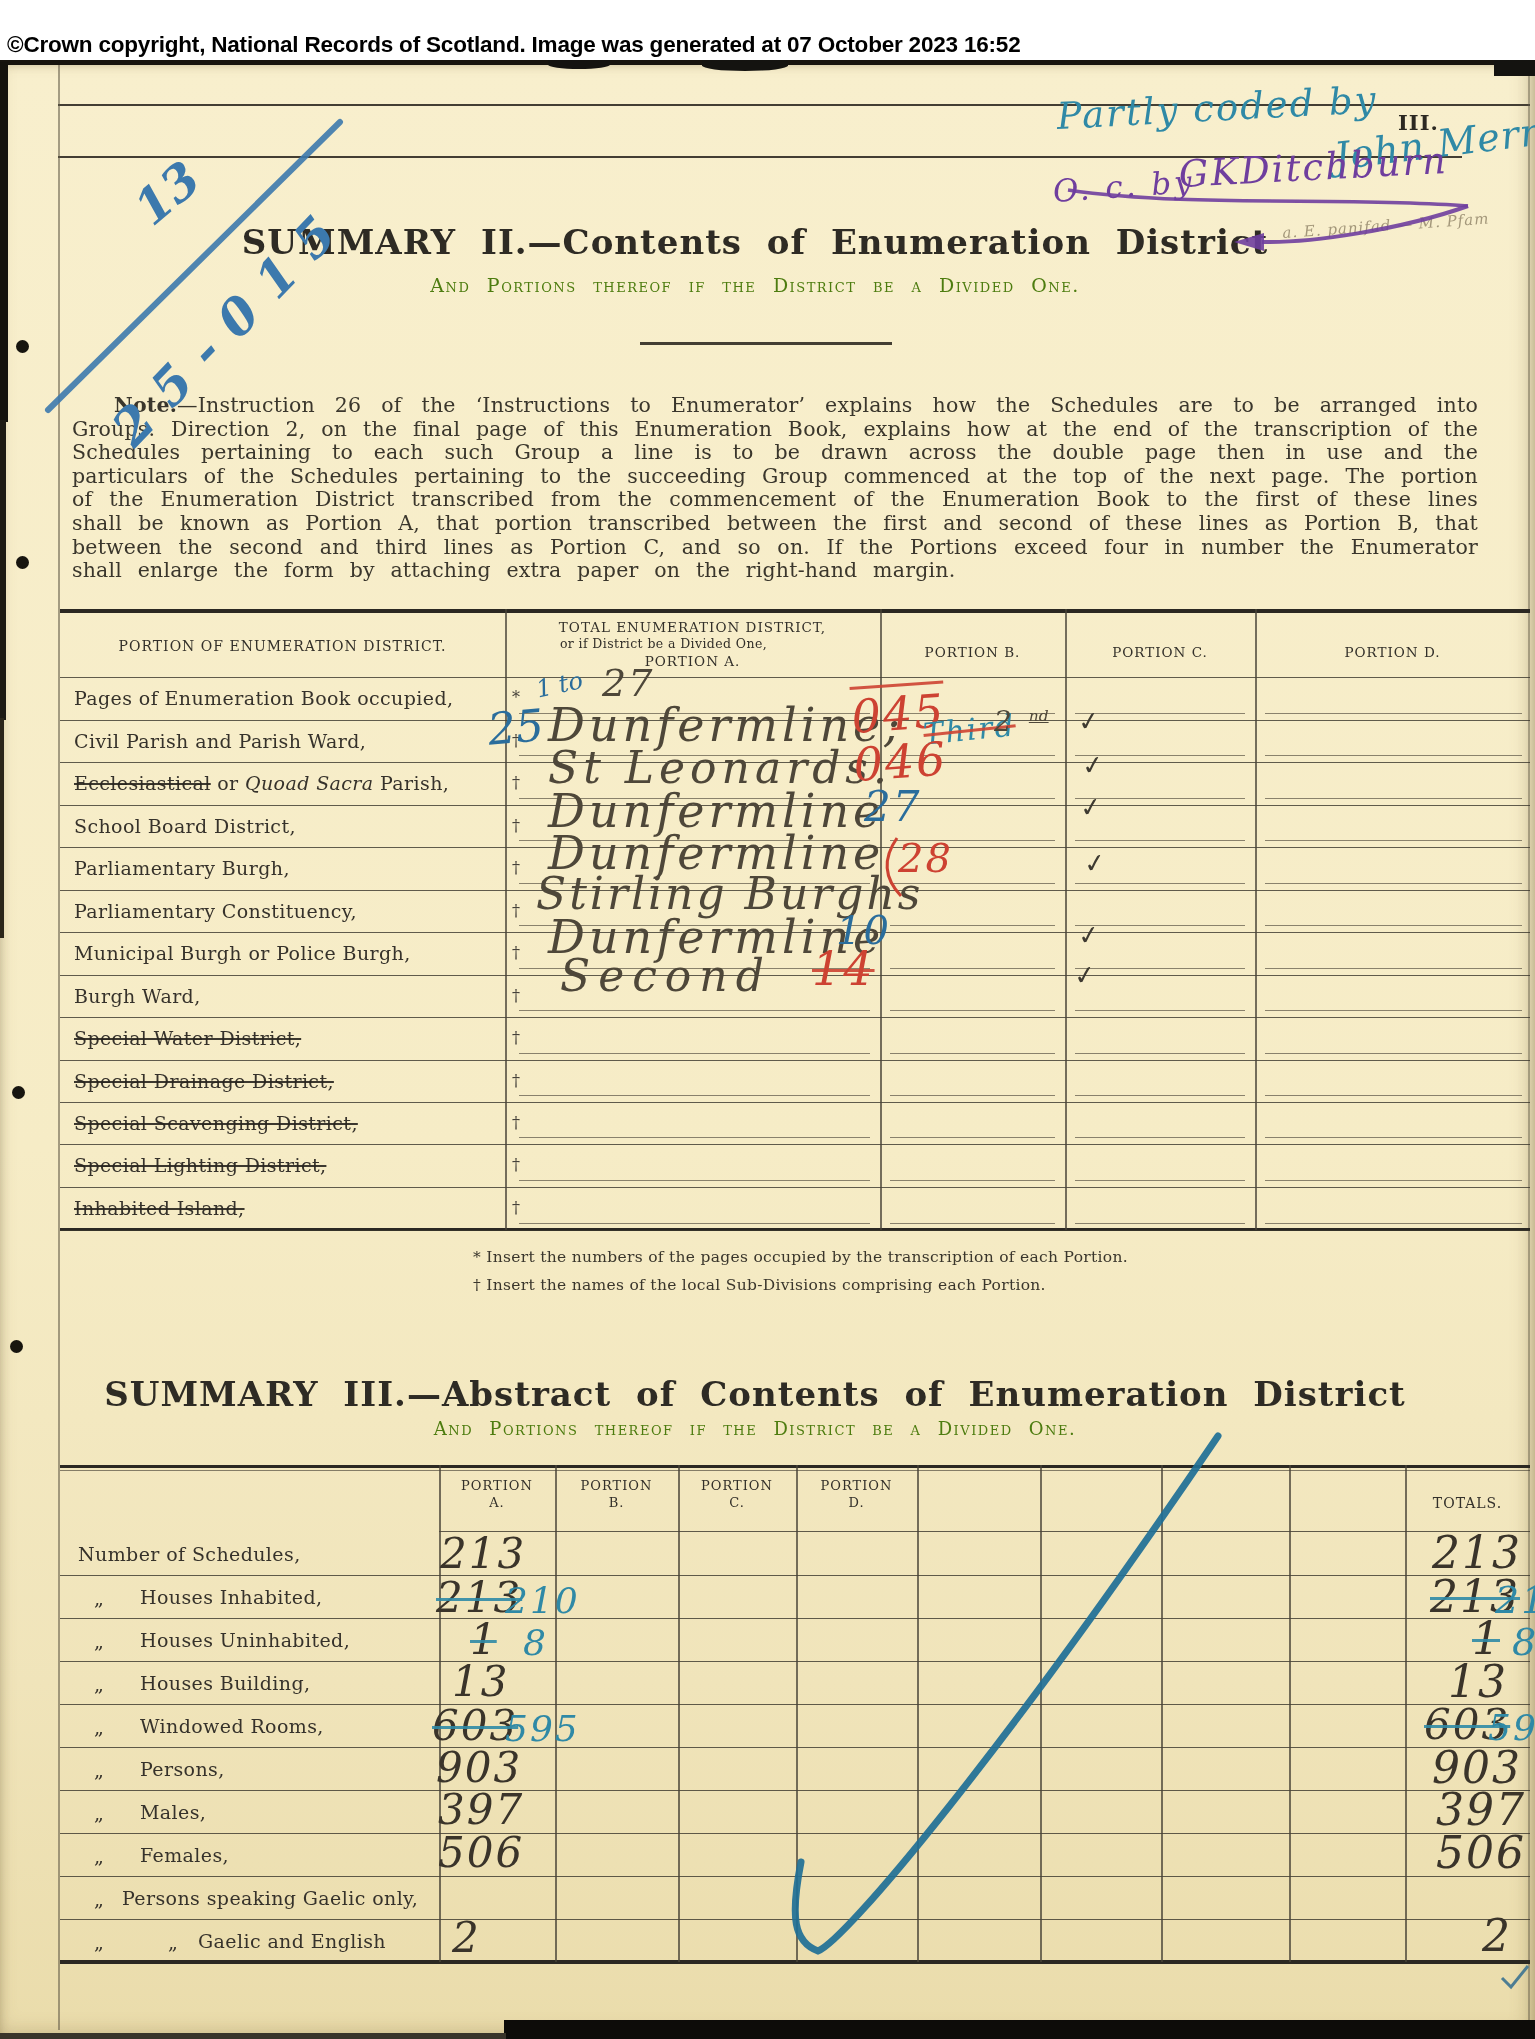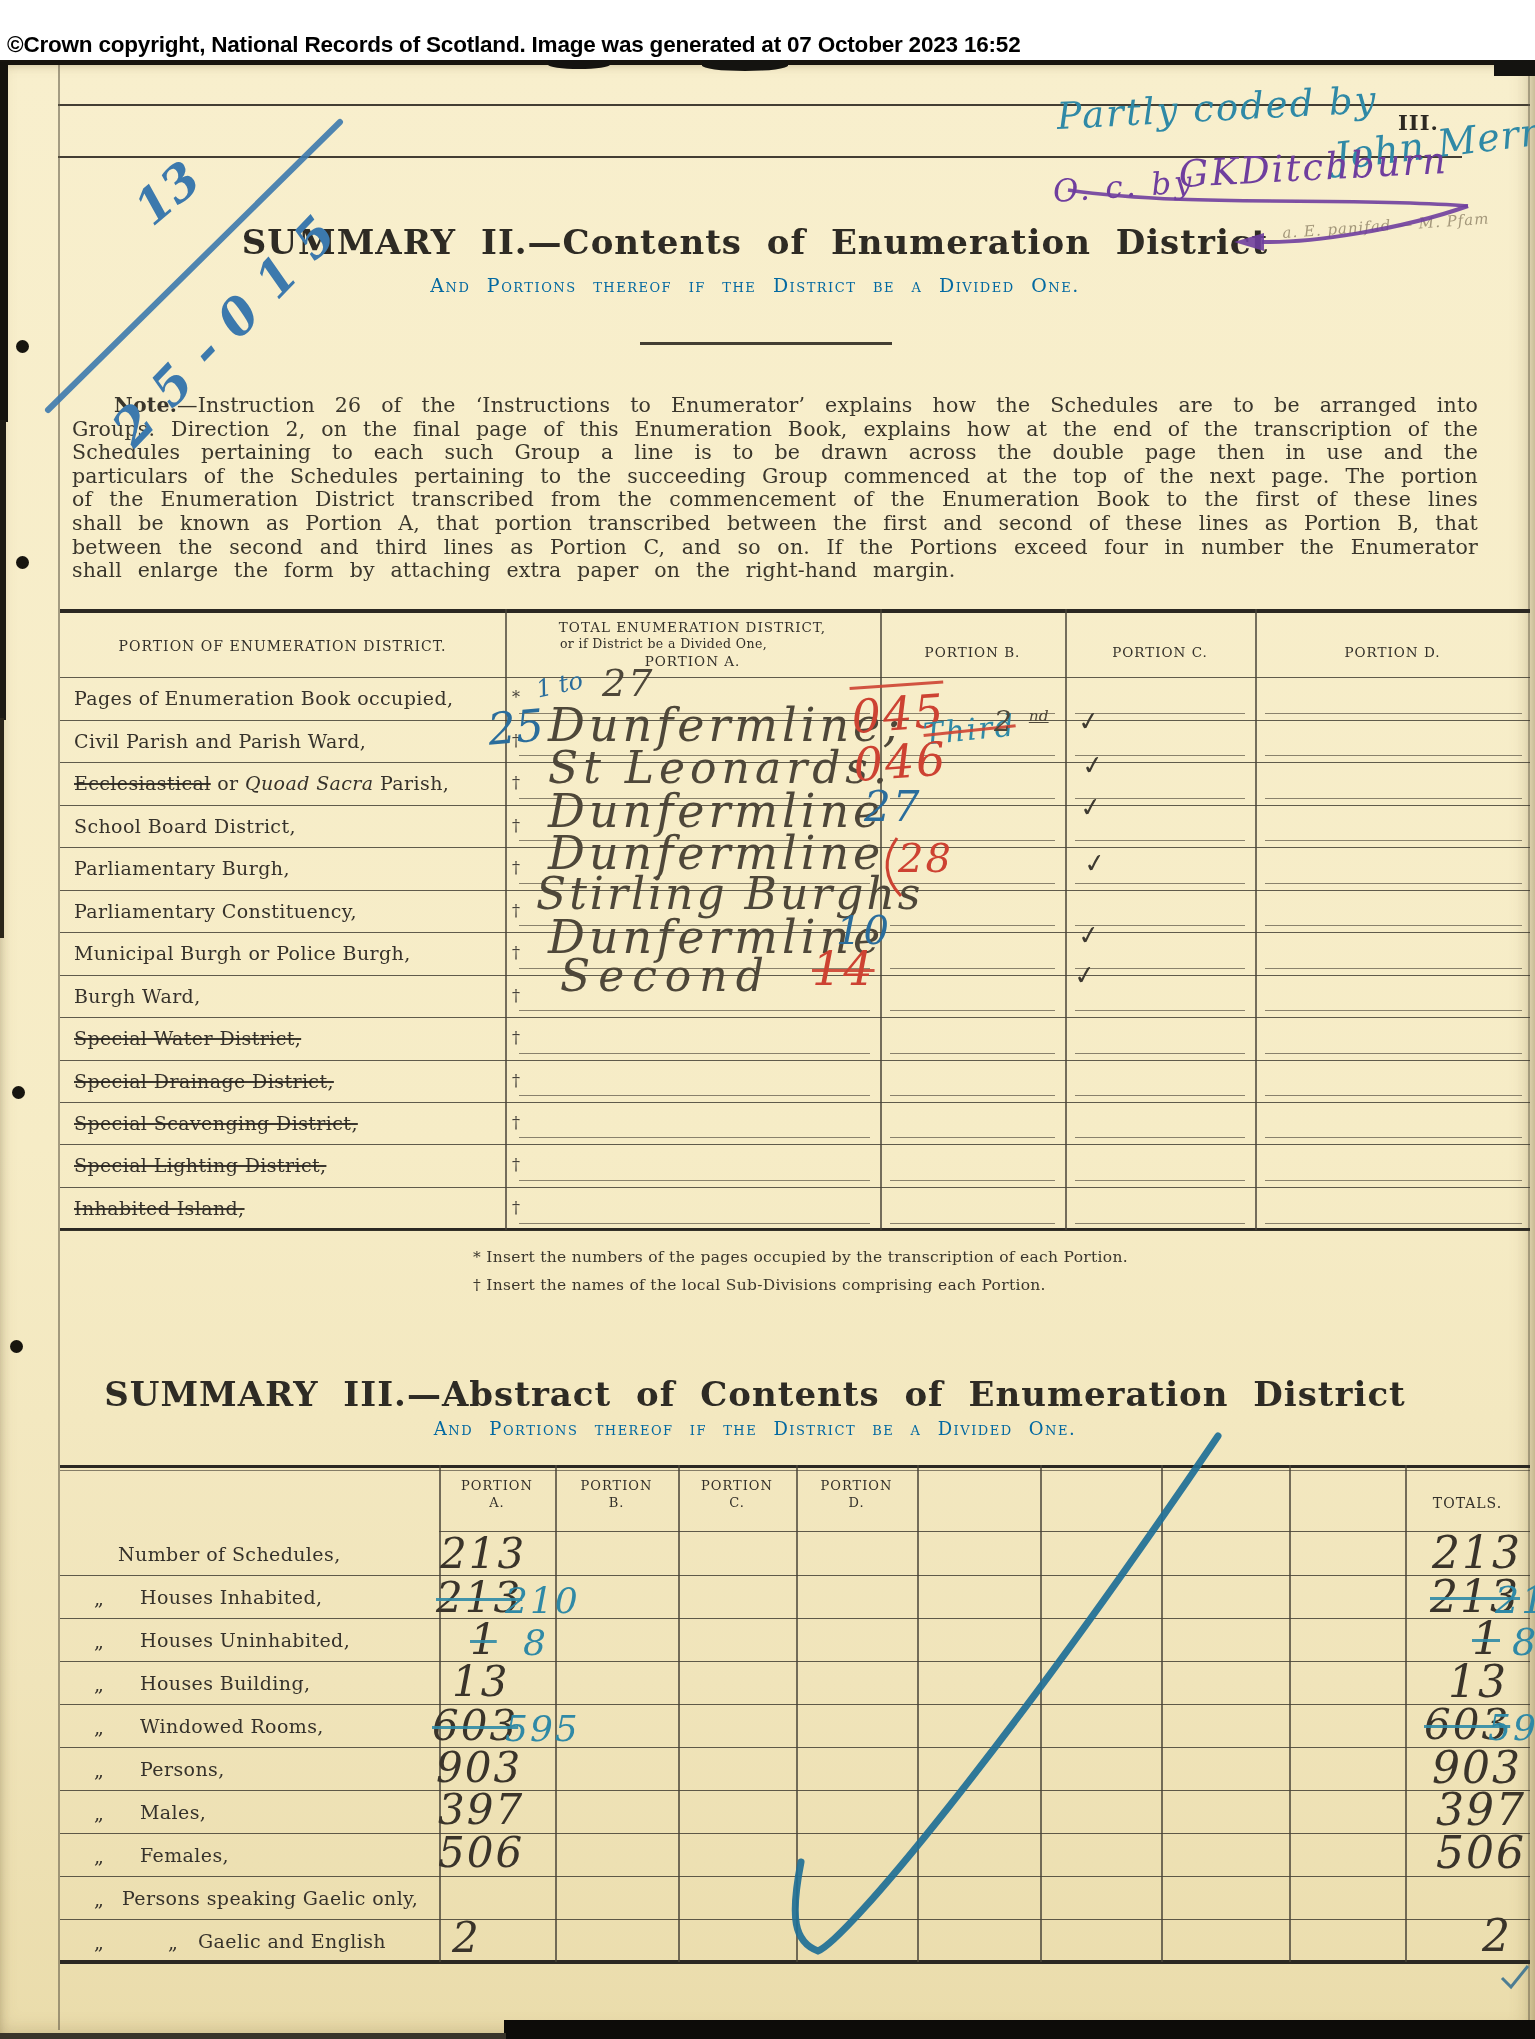--- a/index.html
+++ b/index.html
@@ -24,21 +24,21 @@
 .ink-purple{color:#6f3e9e}
 .struck-red{text-decoration:line-through;text-decoration-color:rgba(205,66,50,.9);text-decoration-thickness:2.5px}
 .struck-blue{text-decoration:line-through;text-decoration-color:rgba(47,137,166,.9);text-decoration-thickness:3px}
 .over-red{text-decoration:overline;text-decoration-color:rgba(205,66,50,.9);text-decoration-thickness:2.5px}
 .sup{font-size:55%;vertical-align:super;text-decoration:underline;margin-left:17px}
 .lp-plain{}
 .lp-struck{text-decoration:line-through;text-decoration-thickness:1.6px;text-decoration-color:rgba(40,37,30,.9)}
 .lp-italic{font-style:italic}
 .check{position:absolute;font-family:"DejaVu Sans",sans-serif;color:#3e3a31;z-index:30}
 .title{position:absolute;left:60px;width:1390px;text-align:center;color:#2e2b24;font-weight:700;z-index:10}
-.subtitle{position:absolute;left:60px;width:1390px;text-align:center;color:#0369a1;font-variant:small-caps;z-index:10}
+.subtitle{position:absolute;left:60px;width:1390px;text-align:center;color:#4d7c0f;font-variant:small-caps;z-index:10}
 .note{position:absolute;left:72px;top:394px;width:1406px;font-size:20.5px;line-height:23.6px;text-align:justify;color:#3a362c;word-spacing:9px;letter-spacing:.2px;text-indent:42px;z-index:10}
 .fnote{position:absolute;left:473px;font-size:15.5px;color:#3a362c;z-index:10;letter-spacing:.3px}
 .artifact{position:absolute;z-index:40}
 .dot{position:absolute;width:13px;height:13px;border-radius:50%;background:#17150f;z-index:45}
 .rule{position:absolute;background:#433e33;z-index:6}
 svg.overlay{position:absolute;left:0;top:0;z-index:34;pointer-events:none}
 </style>
 </head>
 <body>
 
@@ -245,21 +245,21 @@
       <div style="position: absolute; left: 1405px; top: 1465px; width: 1.5px; height: 497px; background: rgba(72, 67, 55, 0.75); z-index: 5;"></div>
       <div class="hdr" style="left: 442px; top: 1479px; width: 110px; font-size: 13px;">PORTION</div>
       <div class="hdr" style="left: 442px; top: 1496px; width: 110px; font-size: 13px;">A.</div>
       <div class="hdr" style="left: 561.5px; top: 1479px; width: 110px; font-size: 13px;">PORTION</div>
       <div class="hdr" style="left: 561.5px; top: 1496px; width: 110px; font-size: 13px;">B.</div>
       <div class="hdr" style="left: 682px; top: 1479px; width: 110px; font-size: 13px;">PORTION</div>
       <div class="hdr" style="left: 682px; top: 1496px; width: 110px; font-size: 13px;">C.</div>
       <div class="hdr" style="left: 801.5px; top: 1479px; width: 110px; font-size: 13px;">PORTION</div>
       <div class="hdr" style="left: 801.5px; top: 1496px; width: 110px; font-size: 13px;">D.</div>
       <div class="hdr" style="left: 1405px; top: 1495px; width: 125px; font-size: 14px;">TOTALS.</div>
-      <div class="t2lab" style="left: 78px; top: 1543px; margin-left: 40px;">Number of Schedules,</div>
+      <div class="t2lab" style="left: 78px; top: 1543px;">Number of Schedules,</div>
       <div class="hw ink-dark" style="left: 440px; top: 1533px; font-size: 42px; letter-spacing: 2px;"><span>213</span></div>
       <div class="hw ink-dark" style="left: 1432px; top: 1531px; font-size: 44px; letter-spacing: 2px;"><span>213</span></div>
       <div class="t2lab" style="left: 94px; top: 1587px;">„</div>
       <div class="t2lab" style="left: 140px; top: 1586px;">Houses Inhabited,</div>
       <div class="hw ink-dark" style="left: 436px; top: 1577px; font-size: 42px; letter-spacing: 2px;"><span class="struck-blue">213</span></div>
       <div class="hw ink-teal" style="left: 505px; top: 1583px; font-size: 36px; letter-spacing: 2px;"><span>210</span></div>
       <div class="hw ink-dark" style="left: 1430px; top: 1575px; font-size: 44px; letter-spacing: 2px;"><span class="struck-blue">213</span></div>
       <div class="hw ink-teal" style="left: 1495px; top: 1581px; font-size: 38px; letter-spacing: 2px;"><span>210</span></div>
       <div class="t2lab" style="left: 94px; top: 1630px;">„</div>
       <div class="t2lab" style="left: 140px; top: 1629px;">Houses Uninhabited,</div>

